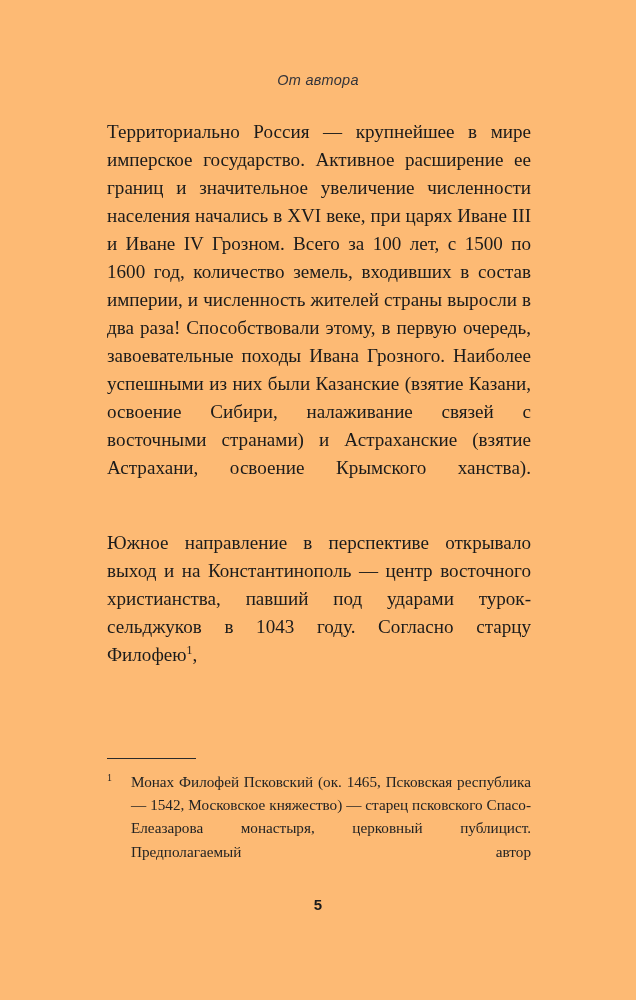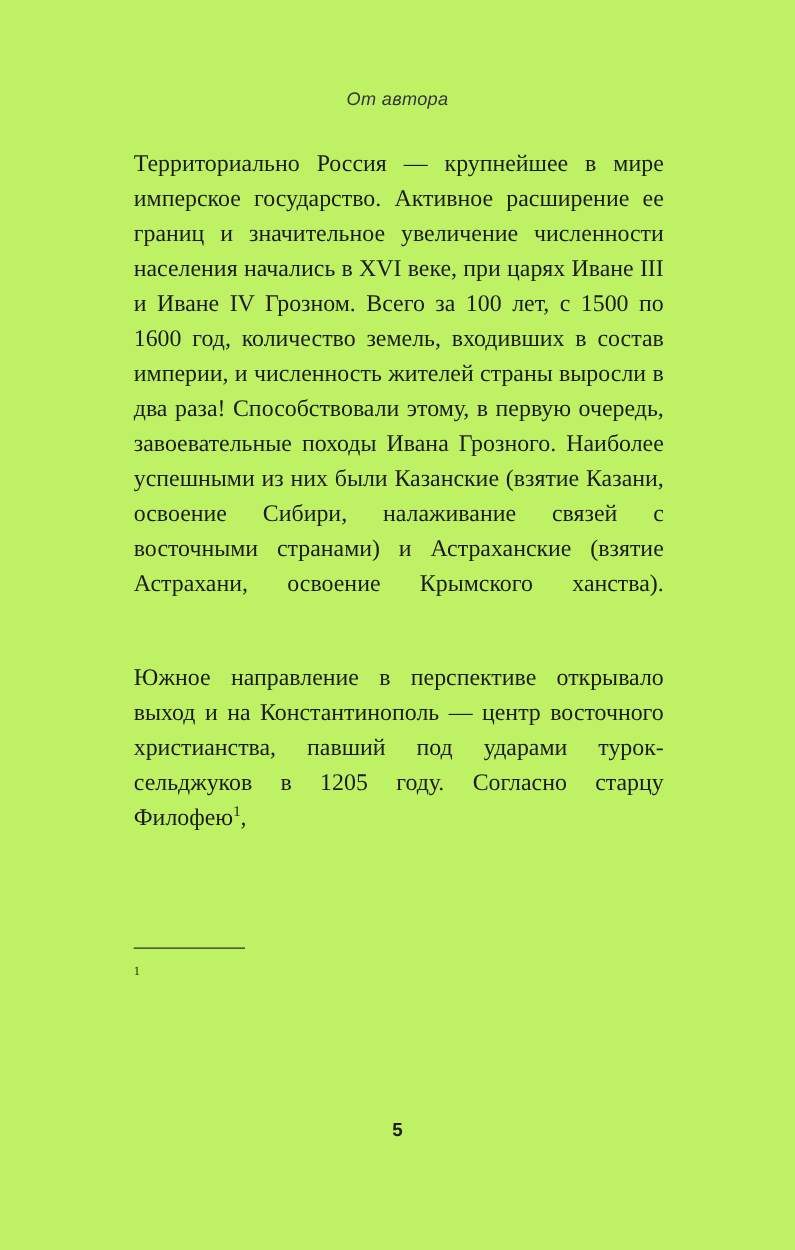--- a/index.html
+++ b/index.html
@@ -15,21 +15,21 @@
     font-family: "Liberation Serif", "DejaVu Serif", serif;
     color: #1b1b1b;
     -webkit-font-smoothing: antialiased;
   }
 
   .page {
     position: absolute;
     inset: 0;
     width: 636px;
     height: 1000px;
-    background: #bef264;
+    background: #fdba74;
   }
 
   
   .running-head {
     position: absolute;
     left: 0;
     top: 72px;
     width: 636px;
     text-align: center;
     font-family: "Liberation Sans", "DejaVu Sans", sans-serif;
@@ -126,26 +126,26 @@
 
 <div class="page">
 
   <div class="running-head">От автора</div>
 
   <div class="text-column">
 
 
     <p class="body-paragraph">Территориально Россия — крупнейшее в мире имперское государство. Активное расширение ее границ и значительное увеличение численности населения начались в XVI веке, при царях Иване III и Иване IV Грозном. Всего за 100 лет, с 1500 по 1600 год, количество земель, входивших в состав империи, и численность жителей страны выросли в два раза! Способствовали этому, в первую очередь, завоевательные походы Ивана Грозного. Наиболее успешными из них были Казанские (взятие Казани, освоение Сибири, налаживание связей с восточными странами) и Астраханские (взятие Астрахани, освоение Крымского ханства).</p>
 
-    <p class="body-paragraph"><span>Южное направление в перспективе открывало выход и на Константинополь — центр восточного христианства, павший под ударами турок-сельджуков в 1205 году. Согласно старцу Филофею</span><span class="footnote-ref">1</span><span>,</span></p>
+    <p class="body-paragraph"><span>Южное направление в перспективе открывало выход и на Константинополь — центр восточного христианства, павший под ударами турок-сельджуков в 1043 году. Согласно старцу Филофею</span><span class="footnote-ref">1</span><span>,</span></p>
 
   </div>
 
   <div class="footnote-area">
     <div class="footnote-rule"></div>
     <div class="footnote-item">
-      <span class="footnote-marker">1</span>
+      <span class="footnote-marker">1</span><span>Монах Филофей Псковский (ок. 1465, Псковская республика — 1542, Московское княжество) — старец псковского Спасо-Елеазарова монастыря, церковный публицист. Предполагаемый автор</span>
     </div>
   </div>
 
   <div class="folio">5</div>
 
 </div>
 
 </body></html>

